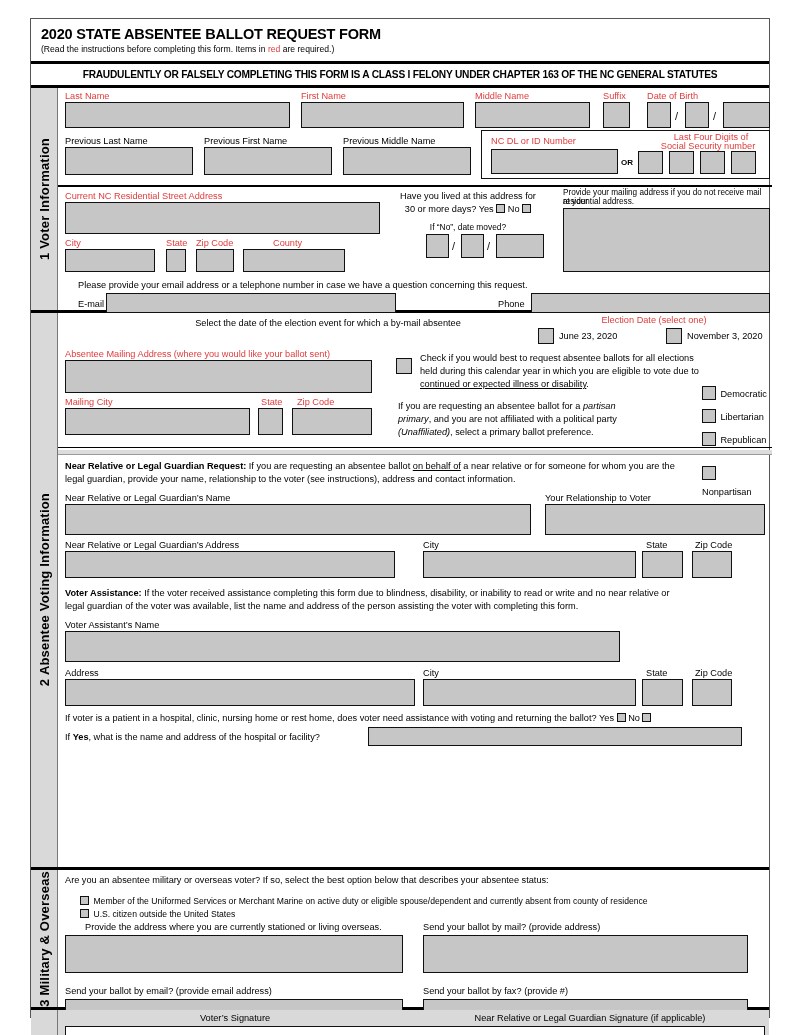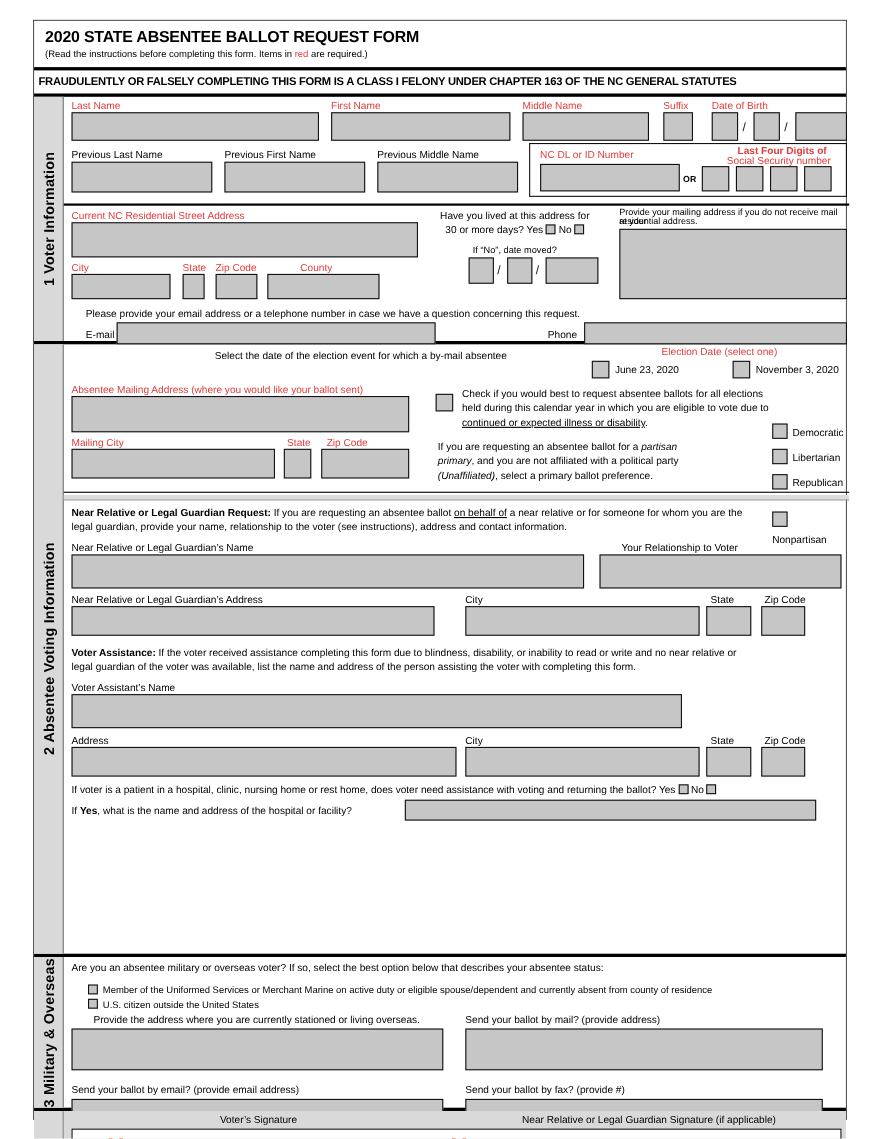--- a/index.html
+++ b/index.html
@@ -18,21 +18,21 @@
   }
 
   
   .titlebar{padding:7px 0 4px 10px;}
   .title{font-size:14.5px;font-weight:bold;letter-spacing:-0.2px;}
   .subtitle{font-size:8.6px;margin-top:2px;}
   .red{color:#e03b3b;}
   .rule-thick{height:3px;background:#000;margin:3px 0 0 0;}
 
   .felony{
-    text-align:left;font-size:10.2px;font-weight:bold;
+    text-align:center;font-size:10.2px;font-weight:bold;
     padding:5px 4px 5px 4px;letter-spacing:-0.25px;
     border-bottom:3px solid #000;
   }
 
   
   .section{position:relative;display:flex;align-items:stretch;}
   .sect-sep{height:3px;background:#000;}
   .tab{
     width:26px;flex:0 0 26px;background:#d9d9d9;
     border-right:1px solid #777;
@@ -120,21 +120,21 @@
       <div class="abs lbl" style="left:146px;top:48px;">Previous First Name</div>
       <div class="abs box" style="left:146px;top:59px;width:128px;height:28px;"></div>
 
       <div class="abs lbl" style="left:285px;top:48px;">Previous Middle Name</div>
       <div class="abs box" style="left:285px;top:59px;width:128px;height:28px;"></div>
 
       <div class="abs grp-box" style="left:423px;top:42px;width:289px;height:49px;"></div>
       <div class="abs lbl red" style="left:433px;top:48px;">NC DL or ID Number</div>
       <div class="abs box" style="left:433px;top:61px;width:127px;height:25px;"></div>
       <div class="abs lbl b" style="left:563px;top:70px;font-size:8px;">OR</div>
-      <div class="abs lbl red" style="left:597px;top:44px;width:112px;text-align:center;font-weight:bold;">Last Four Digits of</div>
+      <div class="abs lbl red" style="left:597px;top:44px;width:112px;text-align:center;">Last Four Digits of</div>
       <div class="abs lbl red" style="left:591px;top:53px;width:118px;text-align:center;">Social Security number</div>
       <div class="abs box" style="left:580px;top:63px;width:25px;height:23px;"></div>
       <div class="abs box" style="left:611px;top:63px;width:25px;height:23px;"></div>
       <div class="abs box" style="left:642px;top:63px;width:25px;height:23px;"></div>
       <div class="abs box" style="left:673px;top:63px;width:25px;height:23px;"></div>
 
       <div class="abs hr-lite" style="left:0;top:97px;width:714px;height:2px;background:#000;"></div>
 
       <div class="abs lbl red" style="left:7px;top:103px;">Current NC Residential Street Address</div>
       <div class="abs box" style="left:7px;top:114px;width:315px;height:32px;"></div>
@@ -218,21 +218,21 @@
       <div class="abs" style="left:0;top:134px;width:714px;height:1px;background:#000;"></div>
       <div class="abs" style="left:0;top:137px;width:714px;height:4px;background:#dcdcdc;"></div>
       <div class="abs" style="left:0;top:141px;width:714px;height:1px;background:#999;"></div>
 
       <div class="abs txt" style="left:7px;top:148px;width:700px;"><b>Near Relative or Legal Guardian Request:</b><span> If you are requesting an absentee ballot </span><span class="u">on behalf of</span><span> a near relative or for someone for whom you are the</span></div>
       <div class="abs txt" style="left:7px;top:161px;width:700px;">legal guardian, provide your name, relationship to the voter (see instructions), address and contact information.</div>
 
       <div class="abs lbl" style="left:7px;top:180px;">Near Relative or Legal Guardian’s Name</div>
       <div class="abs box" style="left:7px;top:191px;width:466px;height:31px;"></div>
 
-      <div class="abs lbl" style="left:487px;top:180px;margin-left:20px;">Your Relationship to Voter</div>
+      <div class="abs lbl" style="left:487px;top:180px;">Your Relationship to Voter</div>
       <div class="abs box" style="left:487px;top:191px;width:220px;height:31px;"></div>
 
       <div class="abs lbl" style="left:7px;top:227px;">Near Relative or Legal Guardian’s Address</div>
       <div class="abs box" style="left:7px;top:238px;width:330px;height:27px;"></div>
 
       <div class="abs lbl" style="left:365px;top:227px;">City</div>
       <div class="abs box" style="left:365px;top:238px;width:213px;height:27px;"></div>
 
       <div class="abs lbl" style="left:588px;top:227px;">State</div>
       <div class="abs box" style="left:584px;top:238px;width:41px;height:27px;"></div>

